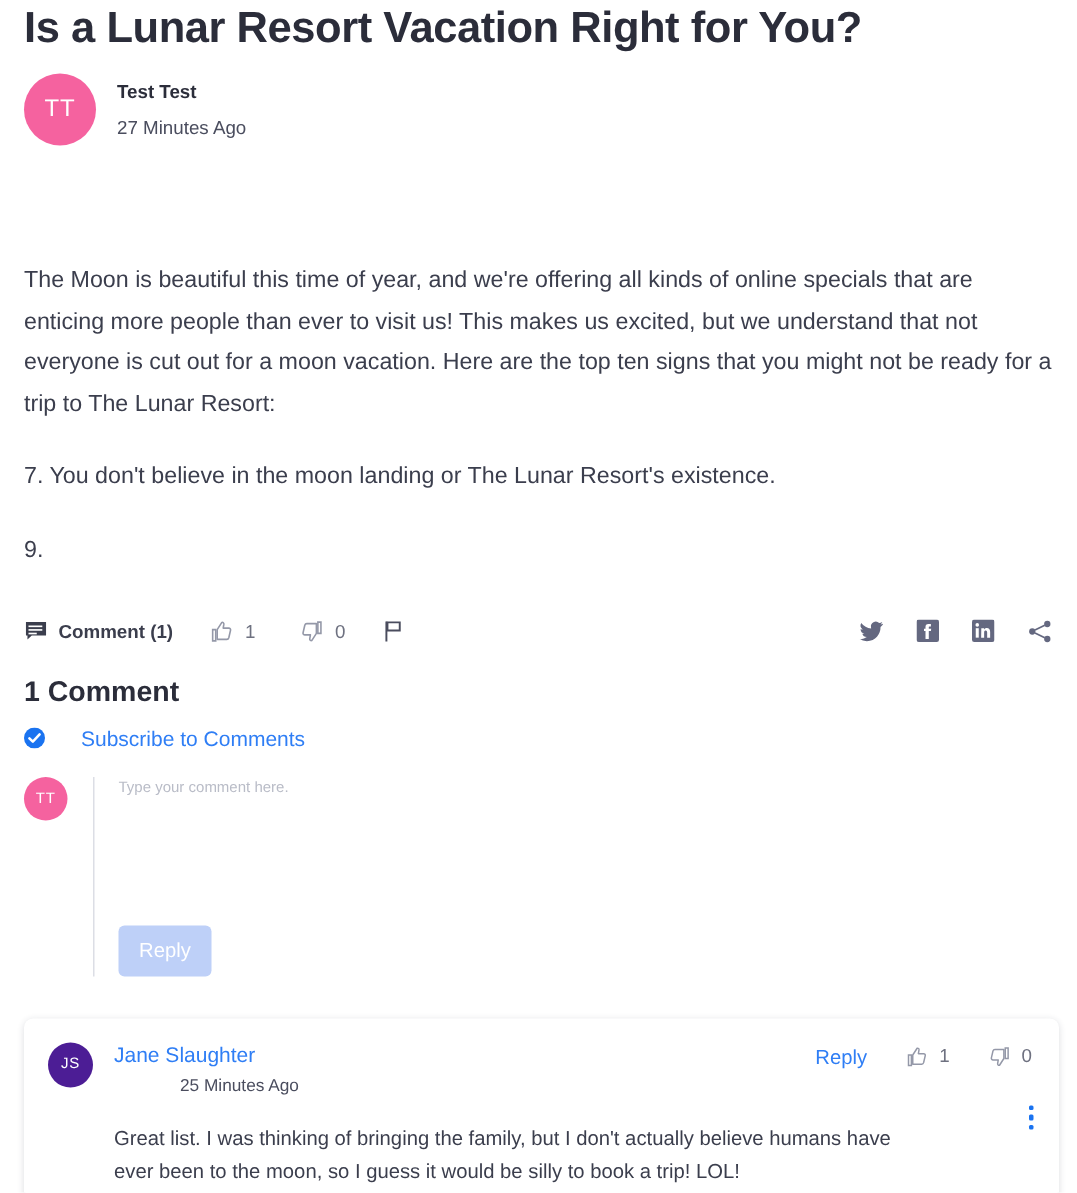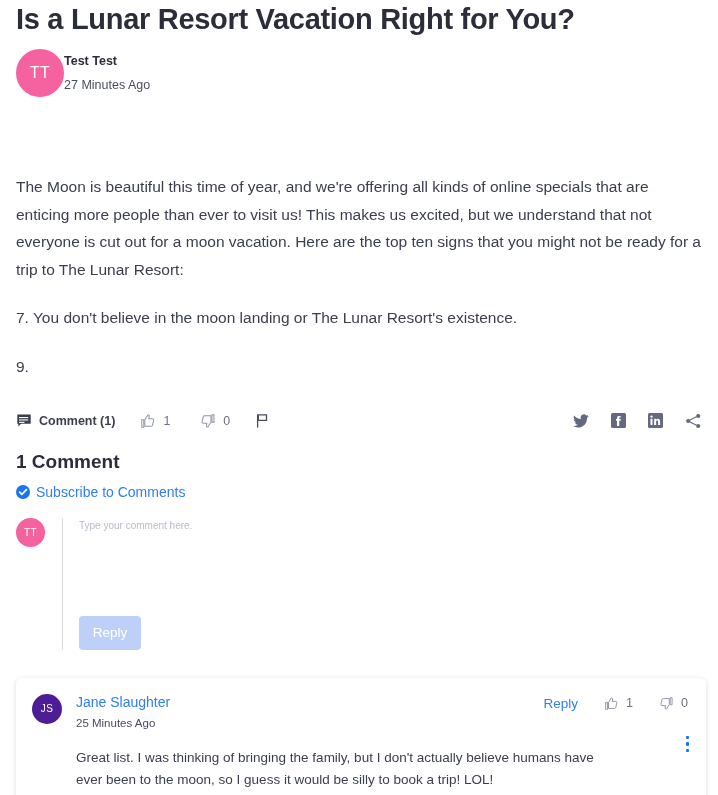--- a/index.html
+++ b/index.html
@@ -59,21 +59,21 @@
     height: 29px;
     font-size: 10px;
   }
   .avatar.commenter {
     background: #4c1d95;
     width: 30px;
     height: 30px;
     font-size: 10px;
   }
 
-  .byline-text { }
+  .byline-text { margin-left: 14px; }
 
   .byline-name {
     font-size: 12.5px;
     font-weight: 700;
     color: #2b2d3a;
     line-height: 1.5;
   }
 
   .byline-time {
     font-size: 12.5px;
@@ -151,21 +151,21 @@
   .comments-heading {
     font-size: 19px;
     font-weight: 700;
     color: #2b2d3a;
     margin-top: 16px;
   }
 
   .subscribe {
     display: flex;
     align-items: center;
-    gap: 6px;
+    gap: 24px;
     margin-top: 11px;
     cursor: pointer;
   }
 
   .subscribe-label {
     font-size: 14px;
     color: #2f7ef5;
   }
 
   
@@ -233,20 +233,21 @@
     font-size: 14px;
     color: #2f7ef5;
     line-height: 1.25;
     cursor: pointer;
   }
 
   .comment-time {
     font-size: 11.5px;
     color: #4a4d5e;
     margin-top: 6px;
+    margin-left: 44px;
   }
 
   .comment-actions {
     margin-left: auto;
     display: flex;
     align-items: center;
     gap: 0;
     padding-top: 2px;
   }
 

